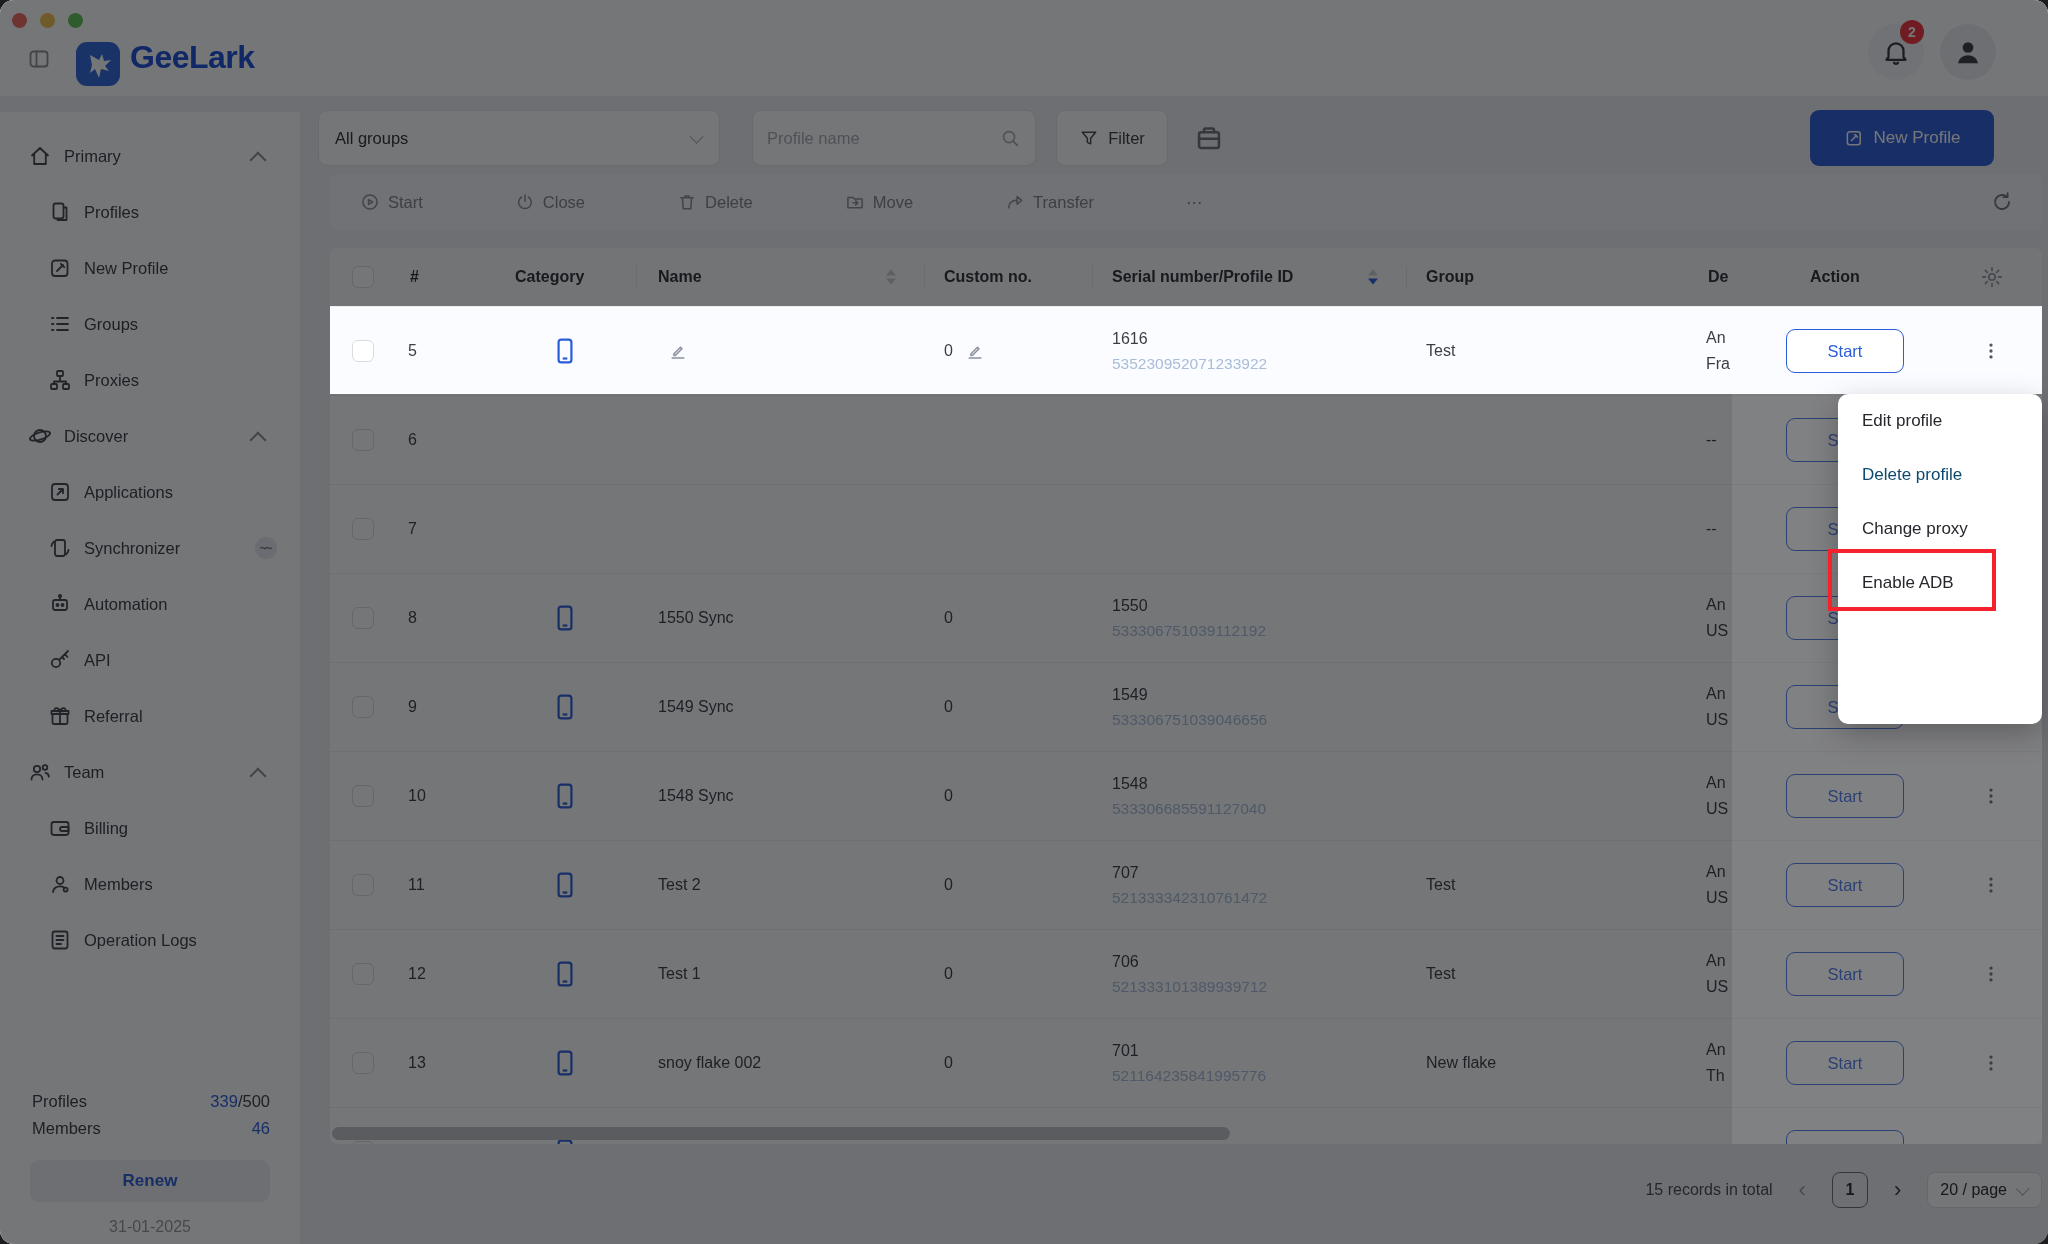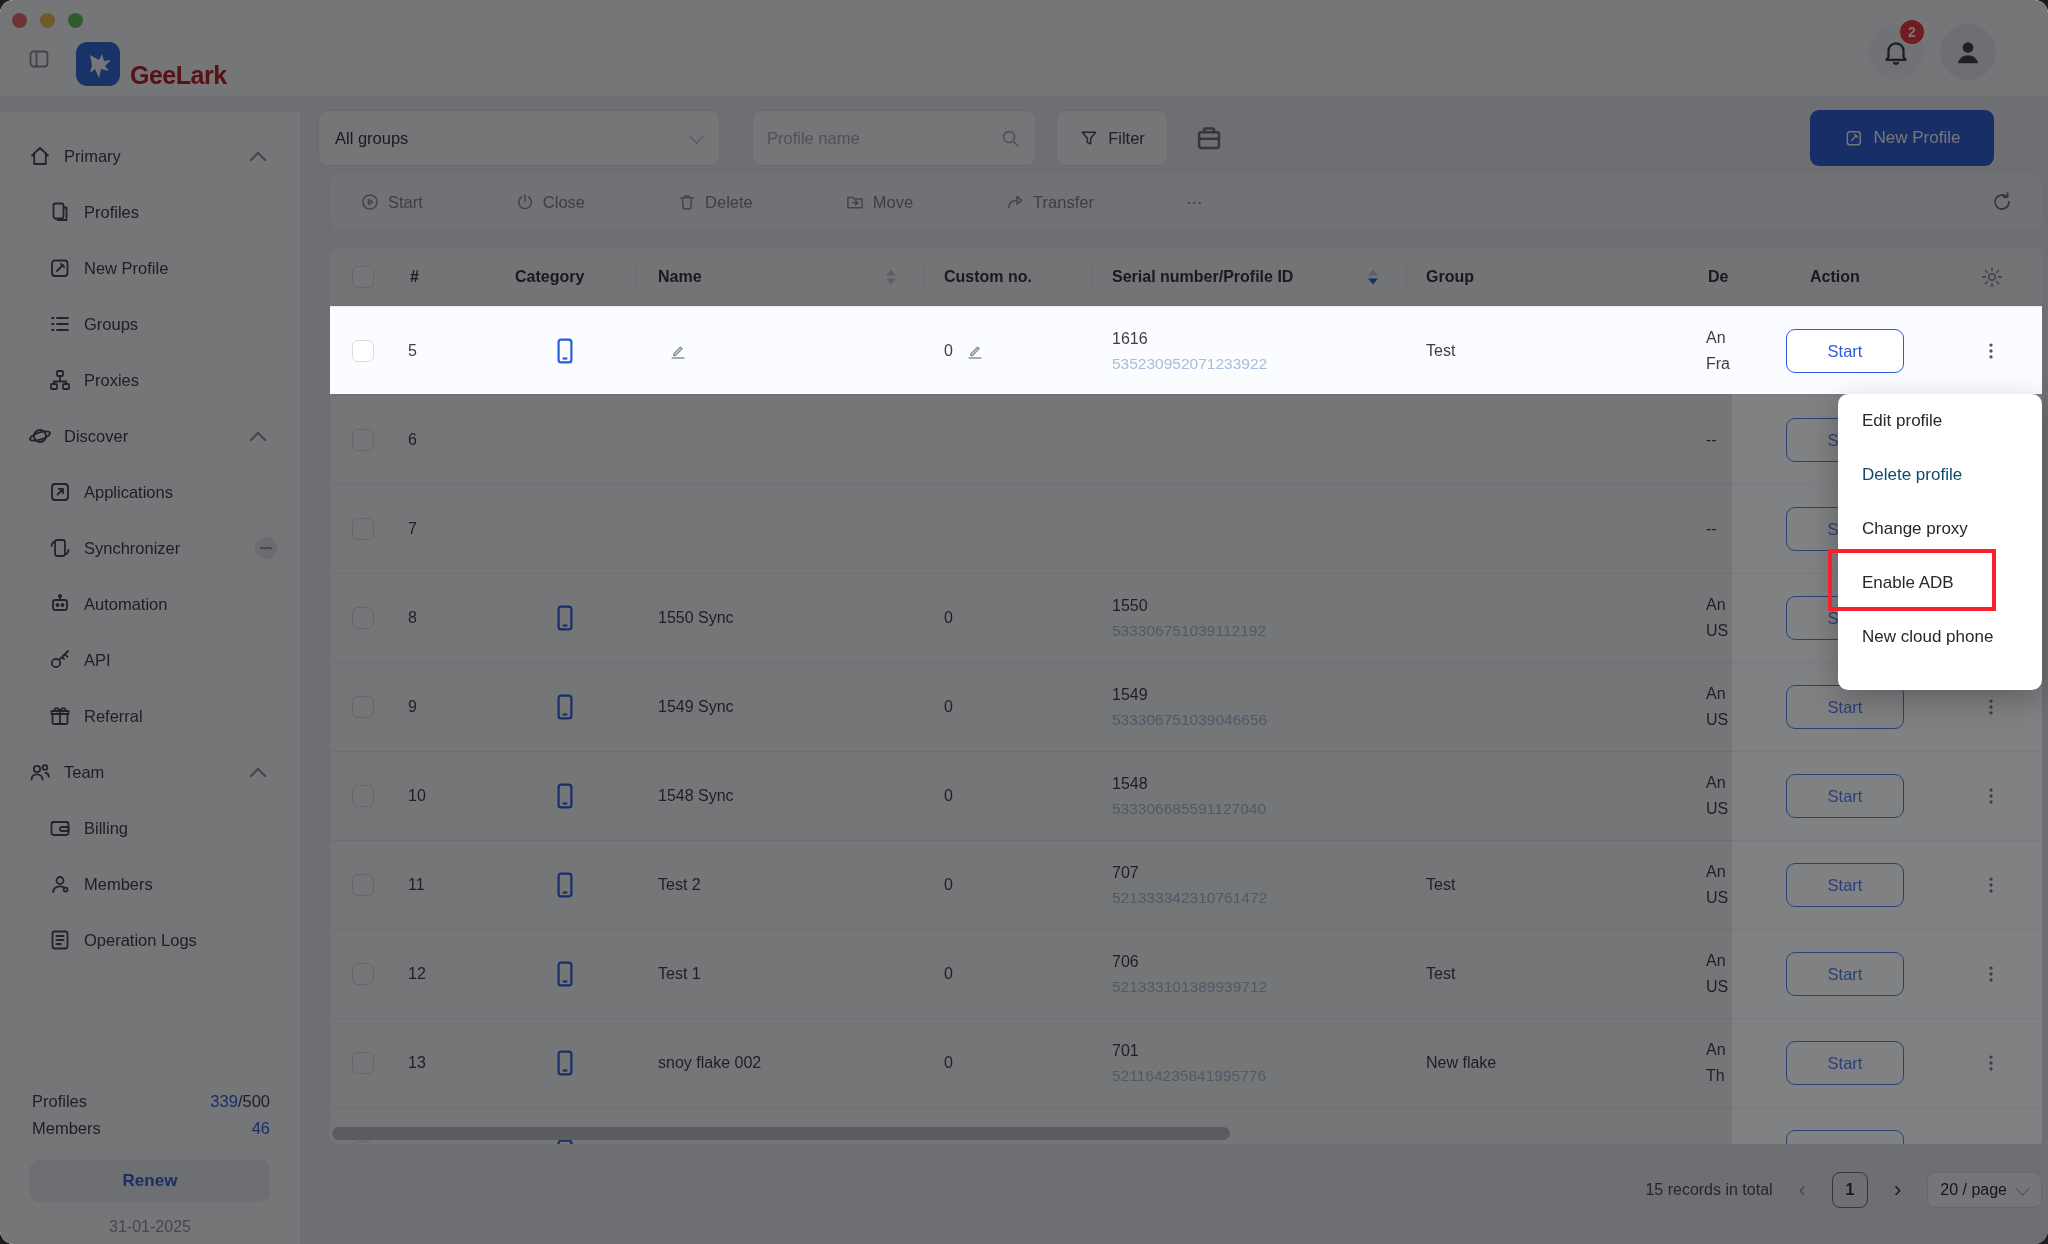--- a/index.html
+++ b/index.html
@@ -8,21 +8,21 @@
   svg{display:block;}
 
   
   #topbar{position:absolute;left:0;top:0;width:2048px;height:96px;background:#ffffff;}
   .tl{position:absolute;top:13px;width:15px;height:15px;border-radius:50%;}
   #tl-close{left:12px;background:#ec6a5e;}
   #tl-min{left:40px;background:#f4bf4f;}
   #tl-zoom{left:68px;background:#61c554;}
   #collapse{position:absolute;left:26px;top:47px;width:26px;height:24px;color:#8d8d93;}
   #logo-sq{position:absolute;left:76px;top:42px;width:44px;height:44px;border-radius:11px;background:#2e68da;}
-  #logo-text{position:absolute;left:130px;top:61px;font-size:25px;font-weight:700;color:#b91c1c;letter-spacing:-.5px;}
+  #logo-text{position:absolute;left:130px;top:39px;font-size:32px;font-weight:700;color:#1d4ed8;letter-spacing:-.5px;}
   .ring{position:absolute;top:24px;width:56px;height:56px;border-radius:50%;background:#f4f5f7;display:flex;align-items:center;justify-content:center;}
   #bell-ring{left:1868px;} #avatar-ring{left:1940px;background:#eceef1;}
   #bell-ring{color:#35353b;} #avatar-ring{color:#3c3c42;}
   #bell-badge{position:absolute;left:1900px;top:20px;min-width:24px;height:24px;border-radius:12px;background:#f5333b;color:#fff;font-size:14px;font-weight:700;display:flex;align-items:center;justify-content:center;}
 
   
   #sidebar{position:absolute;left:0;top:112px;width:300px;height:1148px;background:#ffffff;}
   #snav{position:absolute;left:0;top:16px;width:300px;}
   .sitem{position:relative;height:56px;font-size:16.5px;color:#3b3b42;cursor:default;}
   .sitem .sic{position:absolute;left:48px;top:50%;transform:translateY(-50%);width:24px;height:24px;color:#44444b;z-index:1;}
@@ -86,21 +86,21 @@
 
   
   #pager{position:absolute;left:330px;top:1168px;width:1712px;height:44px;display:flex;align-items:center;justify-content:flex-end;gap:26px;font-size:16px;color:#4a4a50;}
   #pgprev{color:#9a9aa0;font-size:22px;} #pgnext{color:#37373d;font-size:22px;}
   #pgcur{width:36px;height:36px;box-sizing:border-box;border:1.6px solid #6e6e74;border-radius:8px;display:flex;align-items:center;justify-content:center;font-weight:700;color:#2a2a30;}
   #pgsize{height:36px;box-sizing:border-box;border:1px solid #dcdde1;background:#fff;border-radius:8px;display:flex;align-items:center;gap:12px;padding:0 12px;color:#2a2a30;}
 
   
   #overlay{position:absolute;inset:0;z-index:40;pointer-events:none;}
   #lightstrip{position:absolute;left:1732px;top:394px;width:310px;height:750px;background:rgba(255,255,255,.085);z-index:41;pointer-events:none;}
-  #ctxmenu{position:absolute;left:1838px;top:394px;width:204px;height:296px;background:#fff;border-radius:10px;box-shadow:0 10px 30px rgba(0,0,0,.25);z-index:50;padding-top:0;}
+  #ctxmenu{position:absolute;left:1838px;top:394px;width:204px;height:330px;background:#fff;border-radius:10px;box-shadow:0 10px 30px rgba(0,0,0,.25);z-index:50;padding-top:0;}
   .mitem{height:54px;display:flex;align-items:center;padding-left:24px;font-size:17px;color:#27272d;}
   .mitem.danger{color:#0c4a6e;}
   #redbox{position:absolute;left:1828px;top:549px;width:168px;height:62px;box-sizing:border-box;border:4px solid #f5222d;z-index:55;pointer-events:none;}
 </style>
 </head>
 <body>
 
 <div id="win">
 
   <div id="topbar">
@@ -897,18 +897,17 @@
   <div id="ctxmenu">
 
       <div class="mitem">Edit profile</div>
 
       <div class="mitem danger">Delete profile</div>
 
       <div class="mitem">Change proxy</div>
 
       <div class="mitem">Enable ADB</div>
 
-      <div class="mitem">New cloud phone</div>
 
   </div>
   <div id="redbox"></div>
 
 </div>
 
 </body></html>

